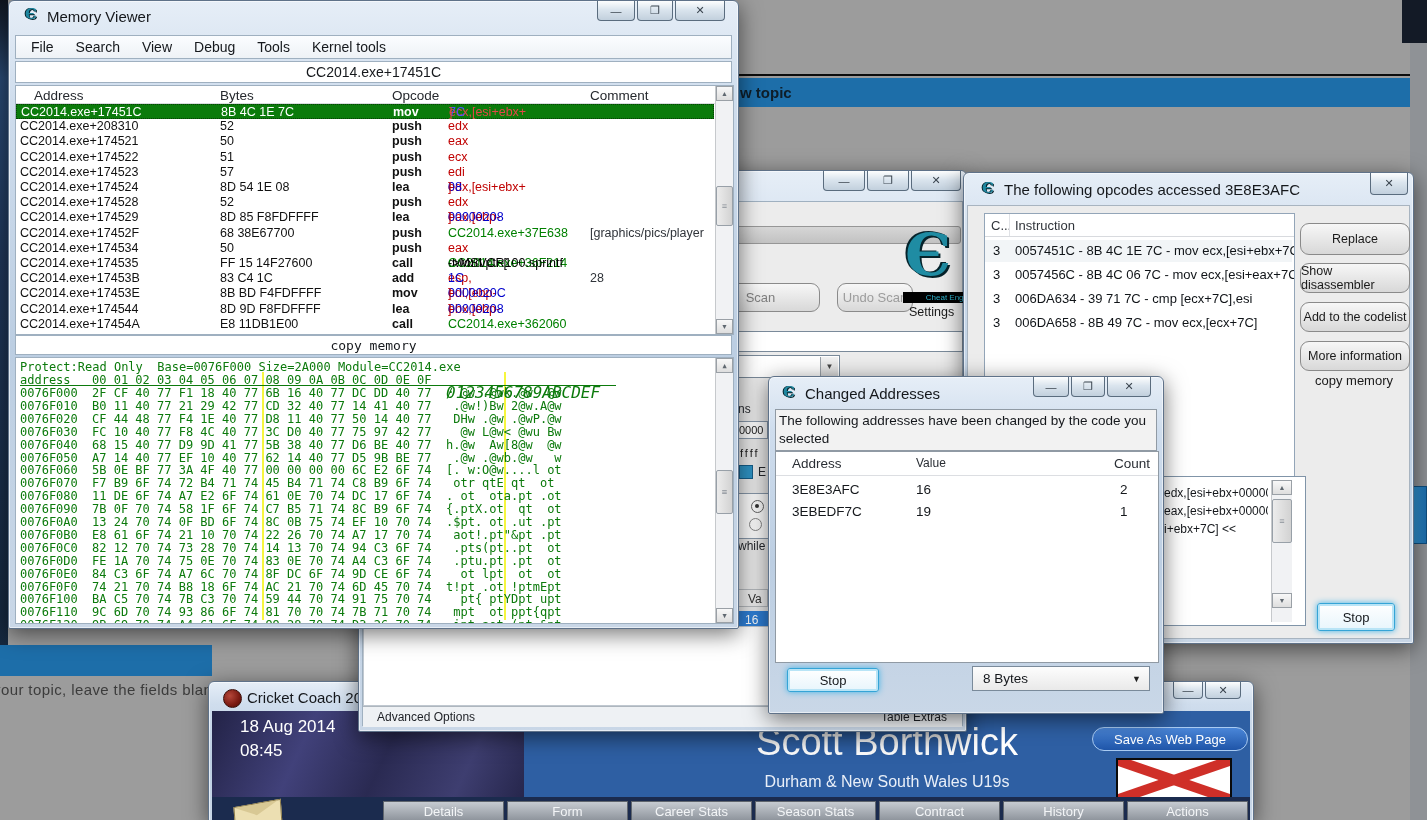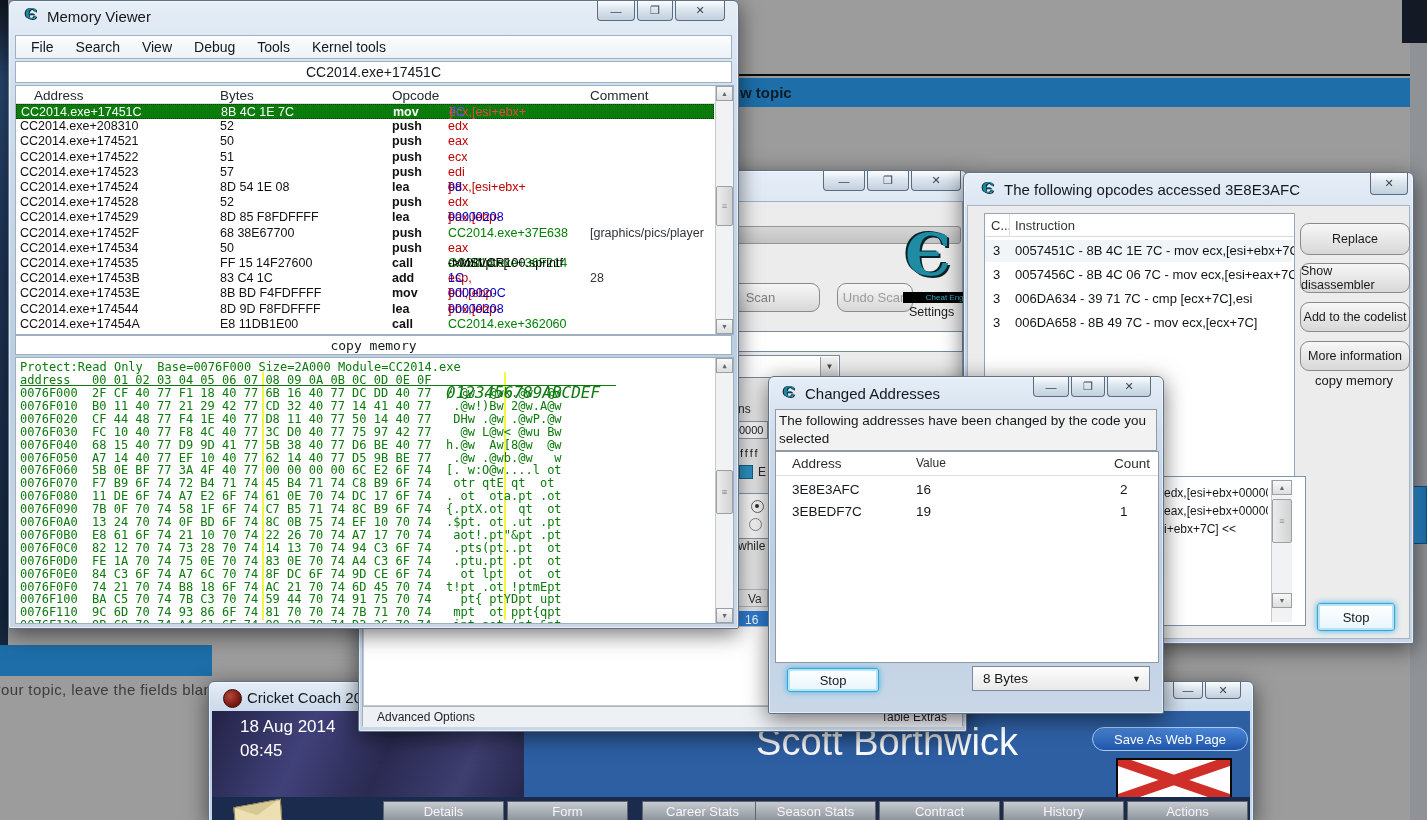--- a/index.html
+++ b/index.html
@@ -78,30 +78,31 @@
     <div class="capgrp" style="left:962px;top:0;">
       <div class="capbtn" style="width:28px;height:16px;">—</div>
       <div class="capbtn" style="width:34px;height:16px;">✕</div>
     </div>
     <div class="abs" style="left:3px;top:29px;width:1038px;height:110px;background:#2e5fa3;overflow:hidden;">
       <div class="abs" style="left:0;top:0;width:312px;height:86px;background:linear-gradient(115deg,#232347 0%,#41417a 30%,#2a2a52 55%,#3e3e70 80%,#26264c 100%);">
         <span class="abs" style="left:28px;top:6px;font-size:17px;color:#fff;">18 Aug 2014</span>
         <span class="abs" style="left:28px;top:30px;font-size:17px;color:#fff;text-align:center;">08:45</span>
       </div>
       <div class="abs" style="left:312px;top:10px;width:726px;height:50px;text-align:center;font-size:38px;color:#fff;font-weight:normal;">Scott Borthwick</div>
+      <div class="abs" style="left:312px;top:62px;width:726px;height:20px;text-align:center;font-size:16px;color:#e9eff8;">Durham &amp; New South Wales U19s</div>
       <div class="abs" style="left:880px;top:16px;width:156px;height:24px;border-radius:12px;background:linear-gradient(#4a86d8,#1f55a8);border:1px solid #a9cbf2;box-sizing:border-box;display:flex;align-items:center;justify-content:center;font-size:13px;color:#fff;">Save As Web Page</div>
       <div class="abs" style="left:904px;top:47px;width:112px;height:39px;background:#fff;border:2px solid #0a0a0a;overflow:hidden;">
         <div class="flagbar" style="transform:rotate(19deg);"></div>
         <div class="flagbar" style="transform:rotate(-19deg);"></div>
       </div>
       <div class="abs" style="left:0;top:86px;width:1038px;height:24px;background:#1b2b4e;">
         <div id="ck-tabs" style="position:absolute;left:0;top:0;width:100%;height:100%;">
             <div class="tab" style="left: 171px;">Details</div>
             <div class="tab" style="left: 295px;">Form</div>
-            <div class="tab" style="left: 430px;">Career Stats</div>
+            <div class="tab" style="left: 419px;">Career Stats</div>
             <div class="tab" style="left: 543px;">Season Stats</div>
             <div class="tab" style="left: 667px;">Contract</div>
             <div class="tab" style="left: 791px;">History</div>
             <div class="tab" style="left: 915px;">Actions</div>
           </div>
         <div class="abs" style="left:22px;top:6px;width:46px;height:24px;background:#ecdfb2;border:1px solid #8a7a4a;transform:rotate(-10deg) skewX(-6deg);">
           <div style="position:absolute;left:0;top:0;width:0;height:0;border-left:22px solid transparent;border-right:22px solid transparent;border-top:11px solid #d8c894;"></div>
         </div>
       </div>
     </div>

